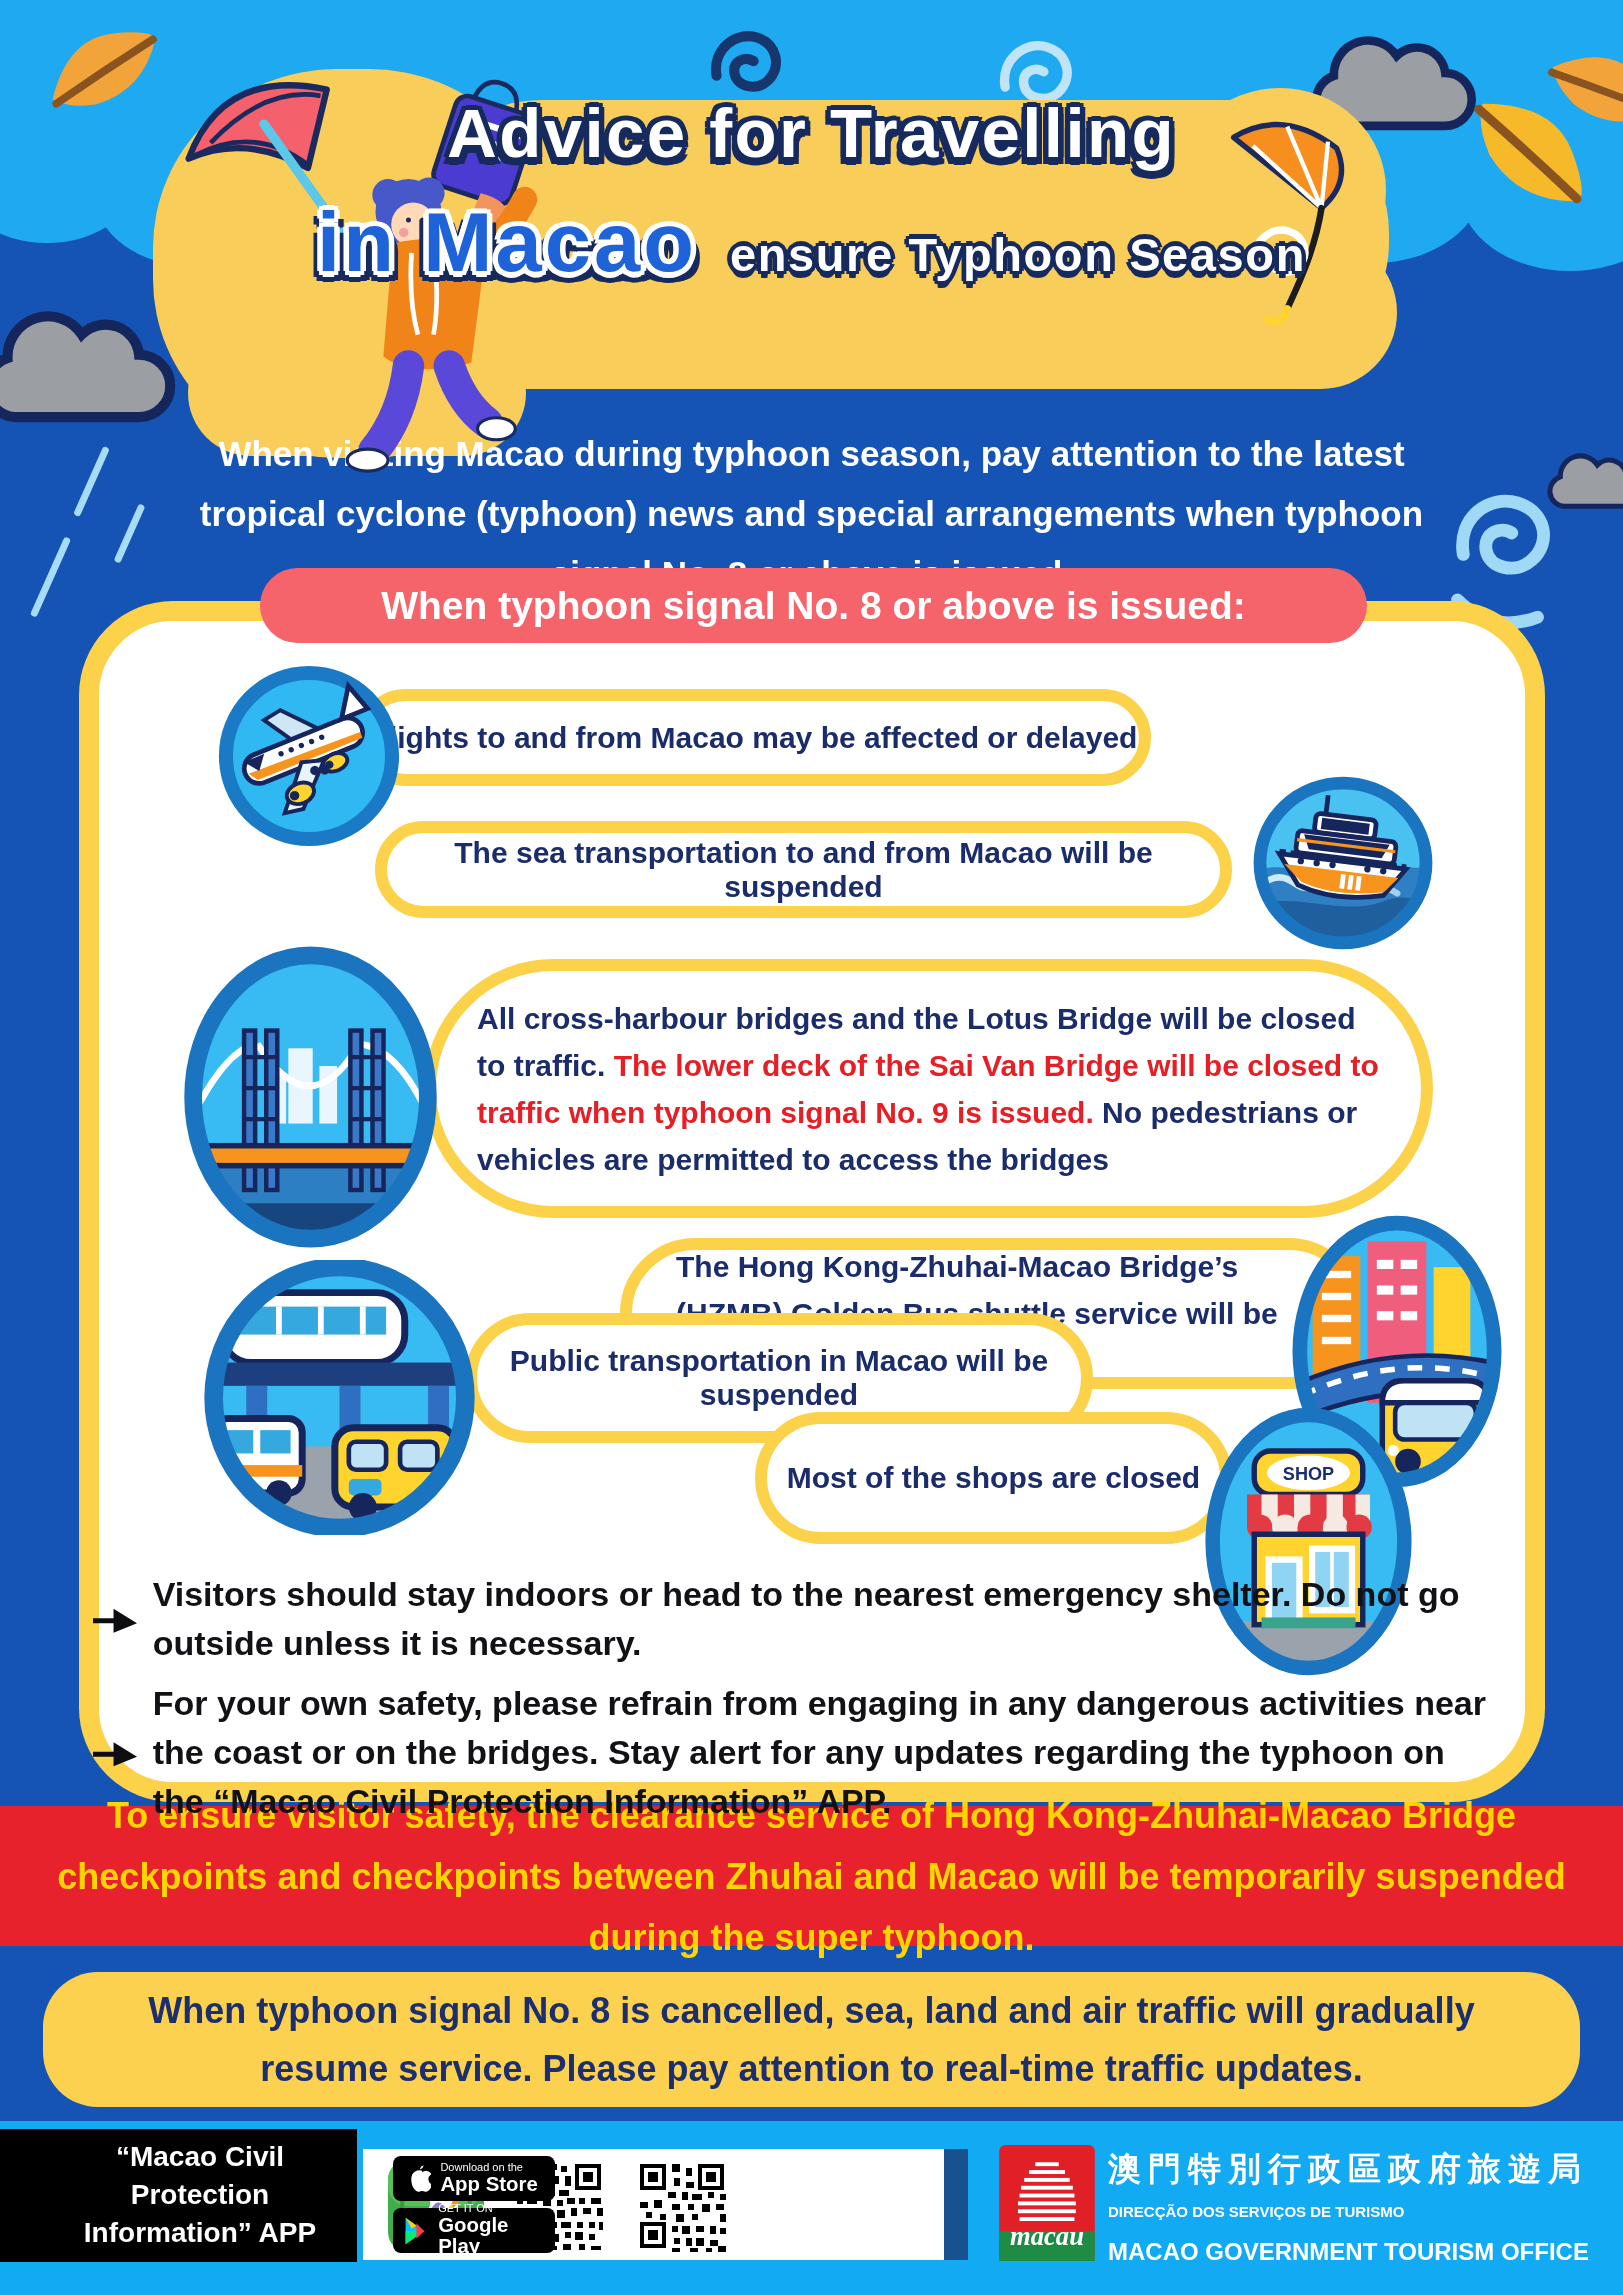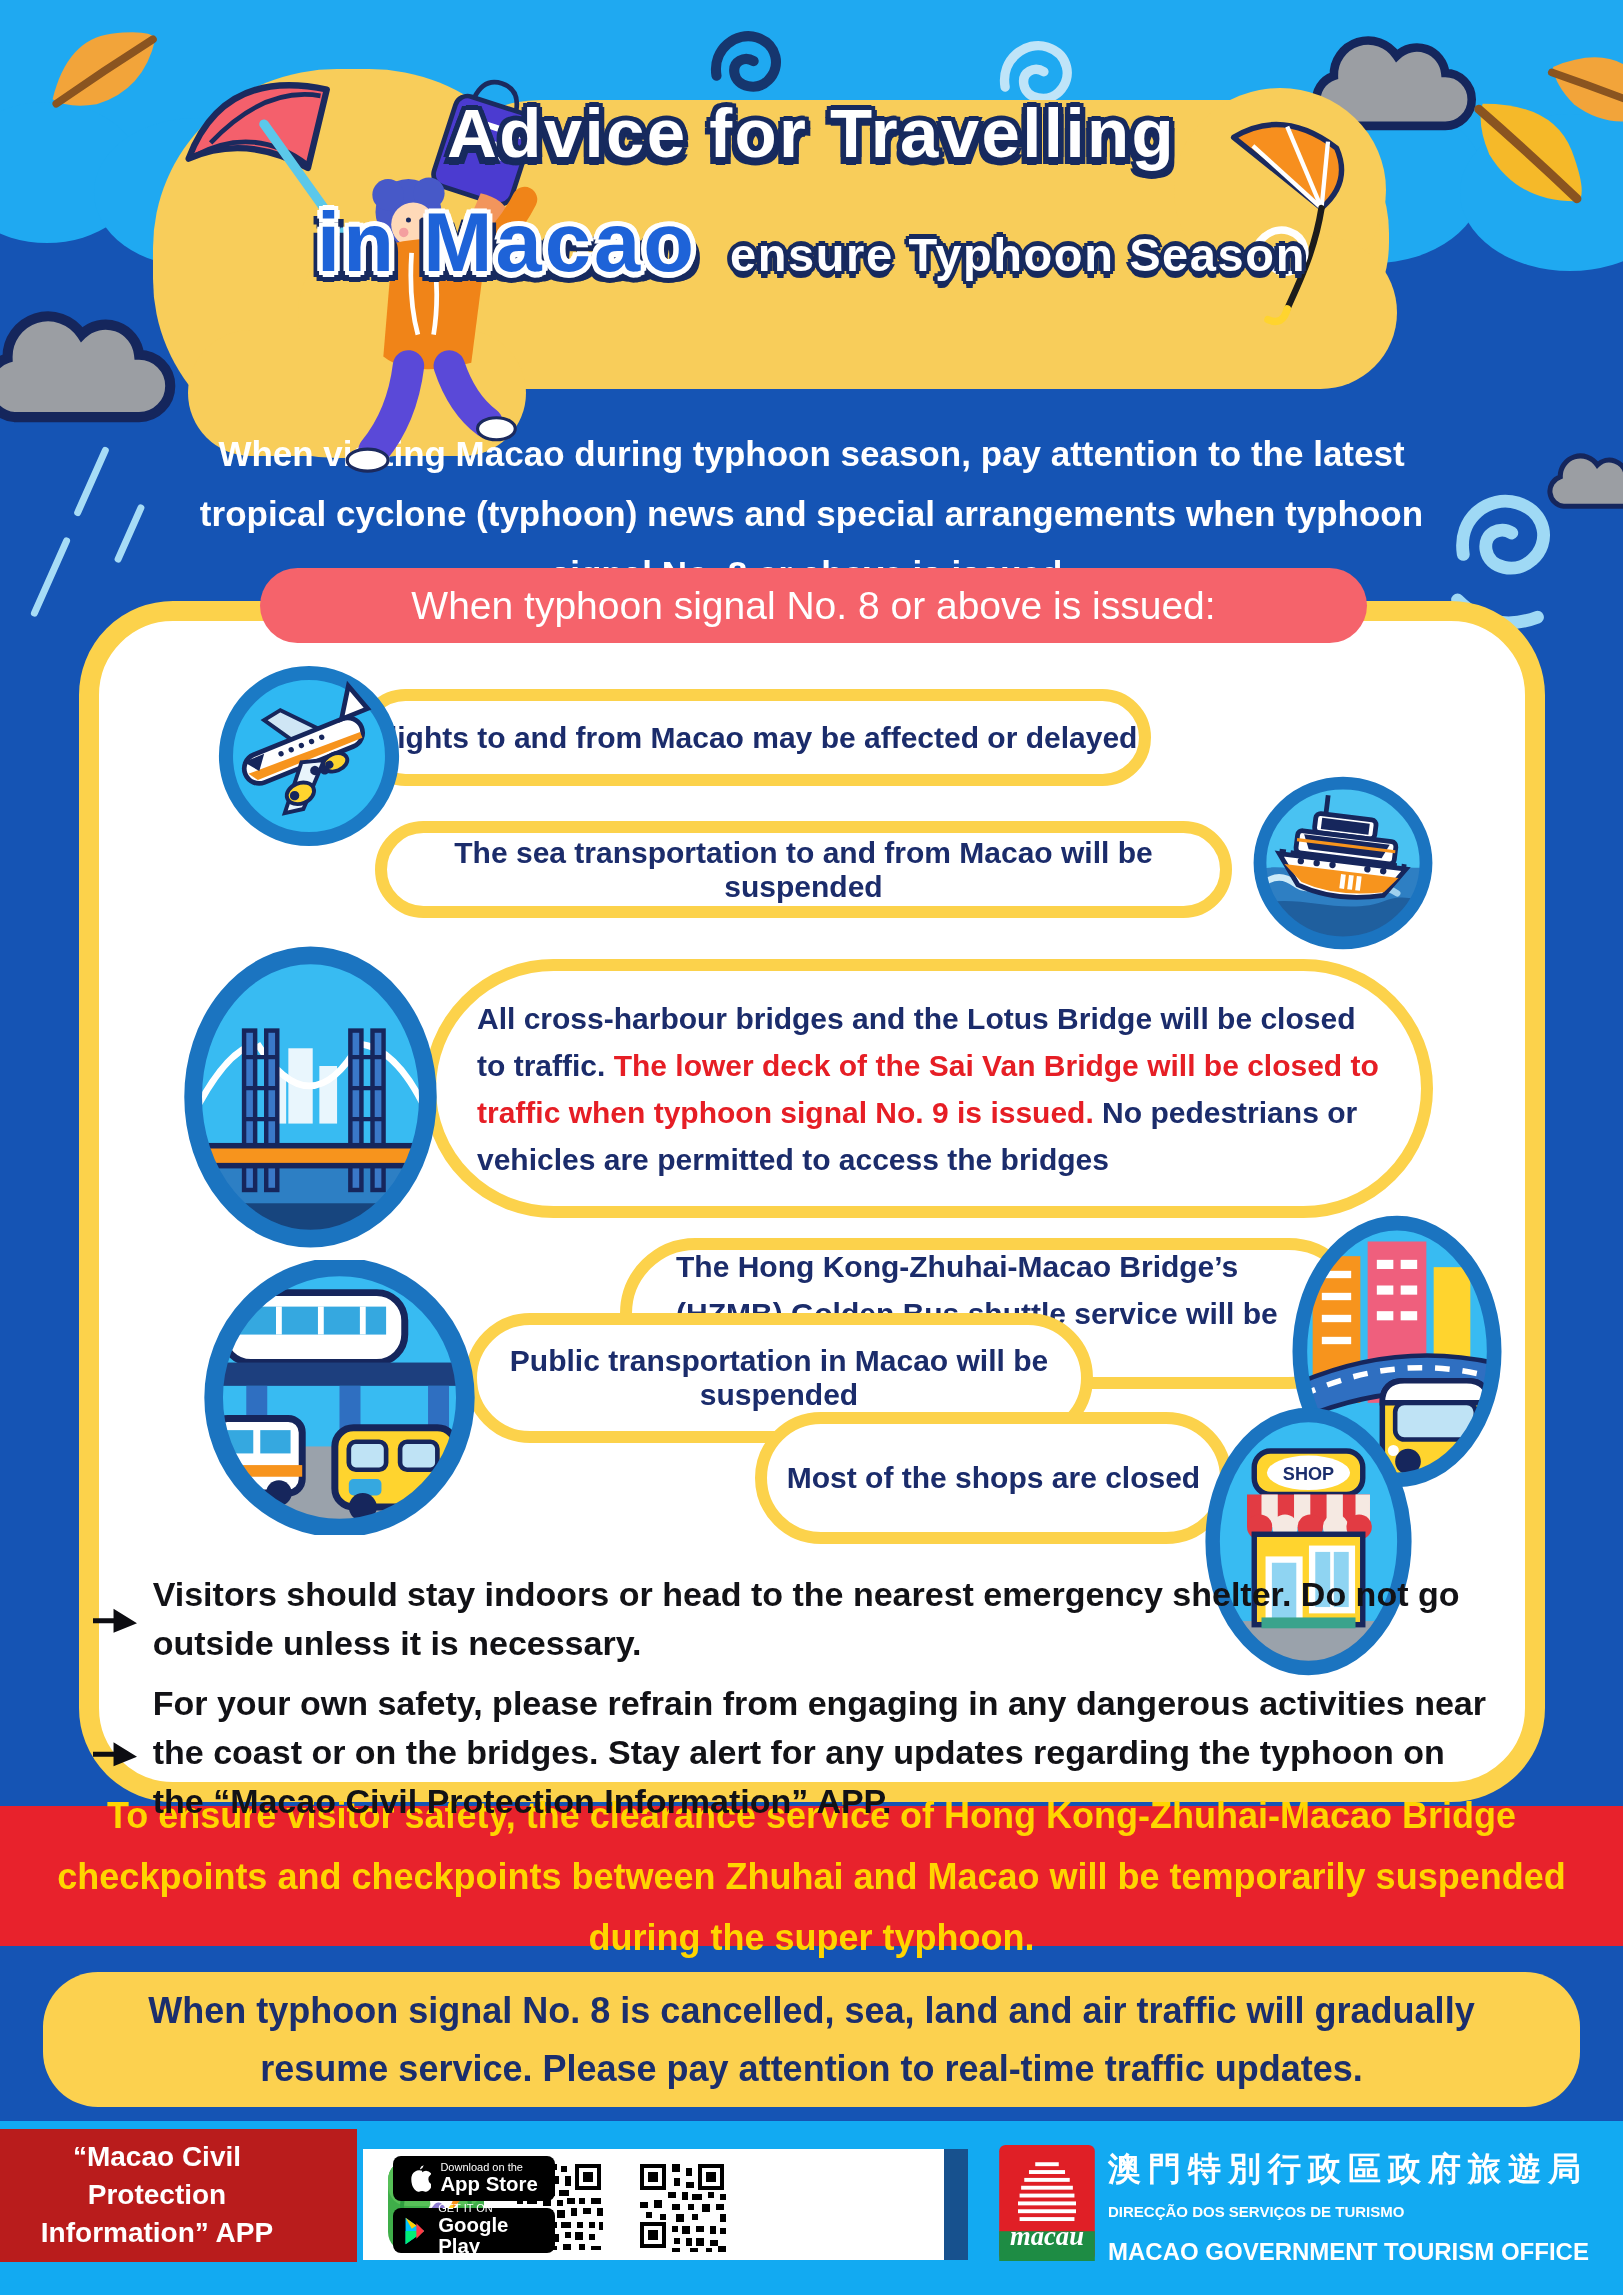--- a/index.html
+++ b/index.html
@@ -36,21 +36,21 @@
   }
   
   .intro{
     left:199px;top:424px;width:1225px;text-align:center;
     color:#ffffff;font-size:35px;font-weight:bold;line-height:60px;
   }
   
   .head-pill{
     left:260px;top:568px;width:1107px;height:75px;border-radius:47px;
     background:#f5636b;display:flex;align-items:center;justify-content:center;
-    color:#ffffff;font-size:39px;font-weight:normal;z-index:8;
+    color:#ffffff;font-size:39px;font-weight:bold;z-index:8;
   }
   
   .card{
     left:79px;top:601px;width:1466px;height:1201px;box-sizing:border-box;
     background:#ffffff;border:20.4px solid #fcd24b;border-radius:94px;z-index:2;
   }
   .pill{
     position:absolute;background:#ffffff;border:12.6px solid #fcd24b;border-radius:157px;
     box-sizing:border-box;display:flex;align-items:center;z-index:4;
     color:#1b2c6b;font-weight:bold;font-size:30px;
@@ -71,22 +71,22 @@
     display:flex;align-items:center;justify-content:center;z-index:3;
   }
   .alert-text{width:1594px;text-align:center;color:#ffd500;font-size:36px;font-weight:bold;line-height:61px;}
   .resume-banner{
     left:43px;top:1972px;width:1537px;height:135px;border-radius:55px;background:#fcd14f;
     display:flex;align-items:center;justify-content:center;
   }
   .resume-text{width:1452px;text-align:center;color:#1b2e6d;font-size:36px;font-weight:bold;line-height:58px;}
   
   .footer{left:0;top:2121px;width:1623px;height:174px;background:#12aaf2;}
-  .f-navy{position:absolute;left:0;top:7.9px;width:357px;height:133px;background:#b91c1c;
-    display:flex;align-items:center;justify-content:flex-start;}
+  .f-navy{position:absolute;left:0;top:7.9px;width:357px;height:133px;background:#000000;
+    display:flex;align-items:center;justify-content:flex-end;}
   .f-navy-text{width:314px;text-align:center;color:#fff;font-size:28px;font-weight:bold;line-height:38px;}
   .f-white{position:absolute;left:363px;top:27.5px;width:582px;height:111px;background:#ffffff;}
   .f-navy-strip{position:absolute;left:944px;top:27.5px;width:24px;height:111px;background:#17518e;}
   .badge{
     position:absolute;left:393px;width:162px;height:45px;background:#000;border-radius:7.9px;
     display:flex;align-items:center;gap:9.4px;padding-left:11px;box-sizing:border-box;color:#fff;
   }
   .badge .bl{display:flex;flex-direction:column;justify-content:center;line-height:1.05;}
   .badge .s{font-size:11px;}
   .badge .b{font-size:20.4px;font-weight:bold;}

